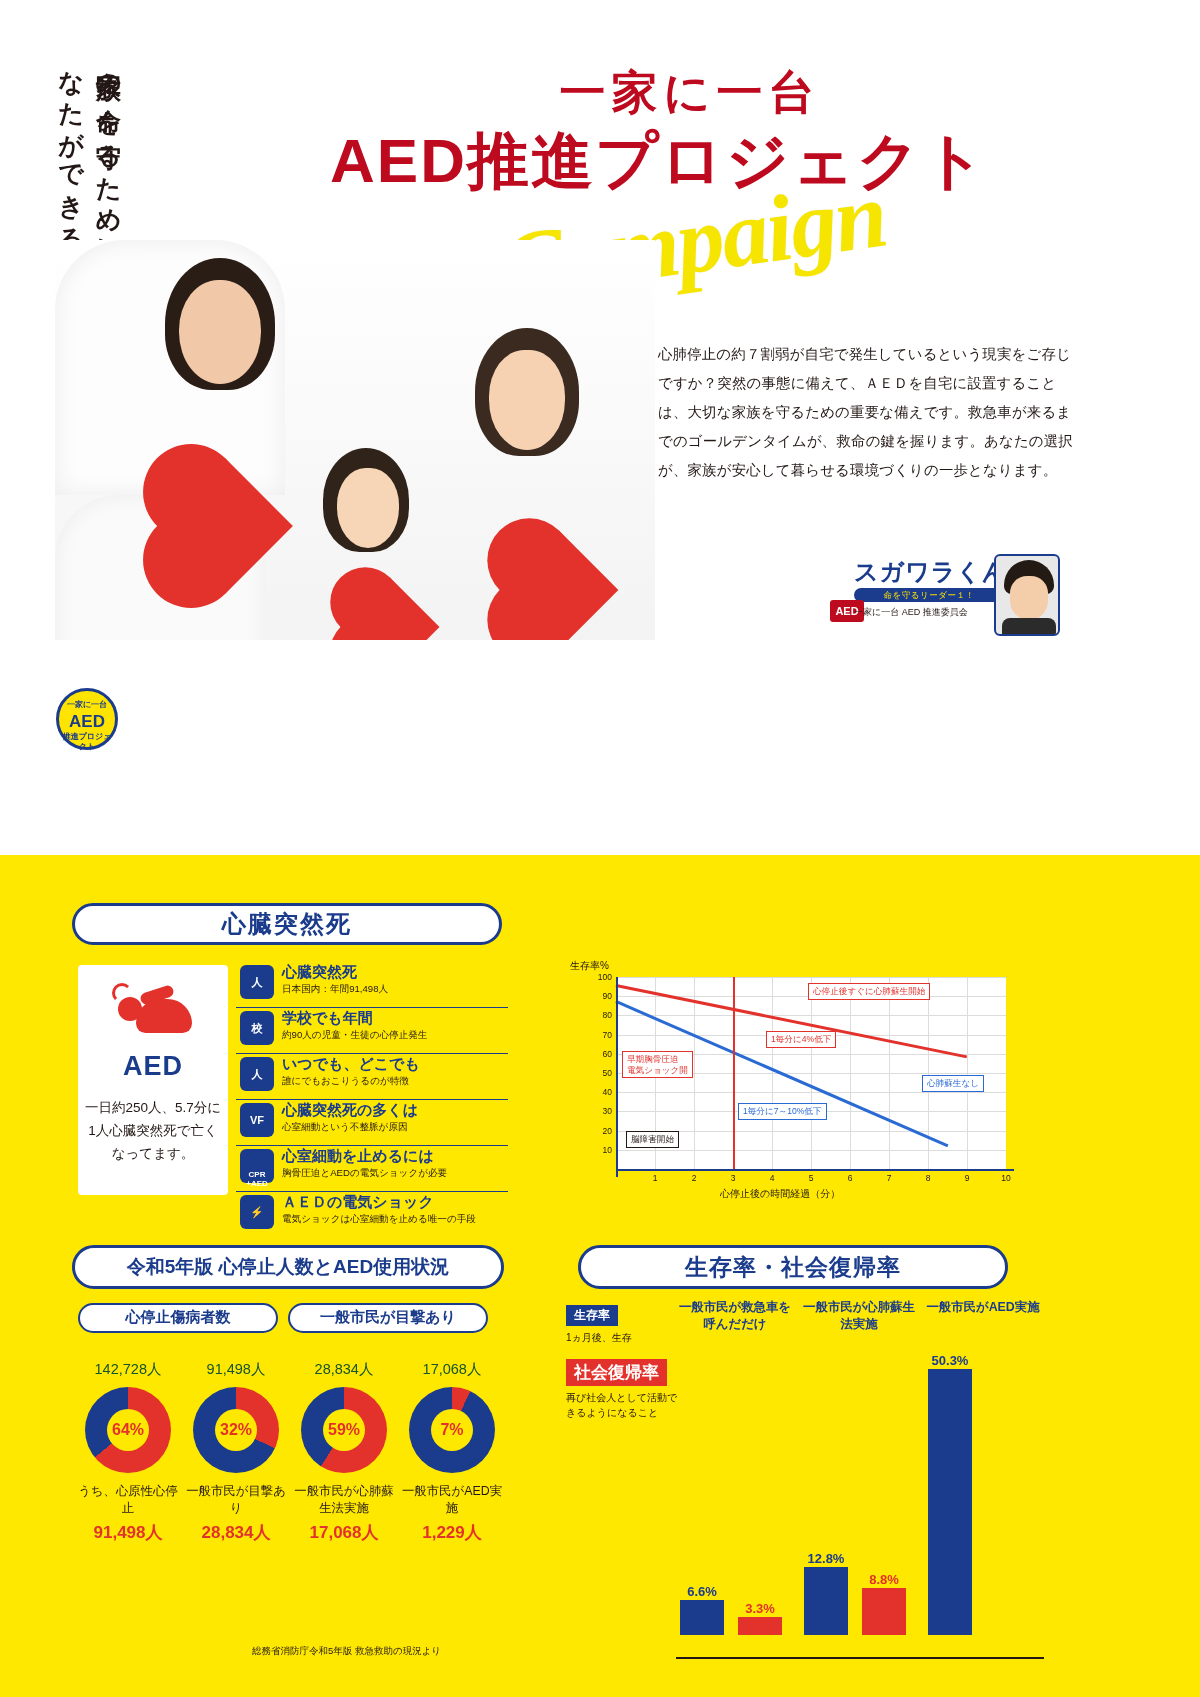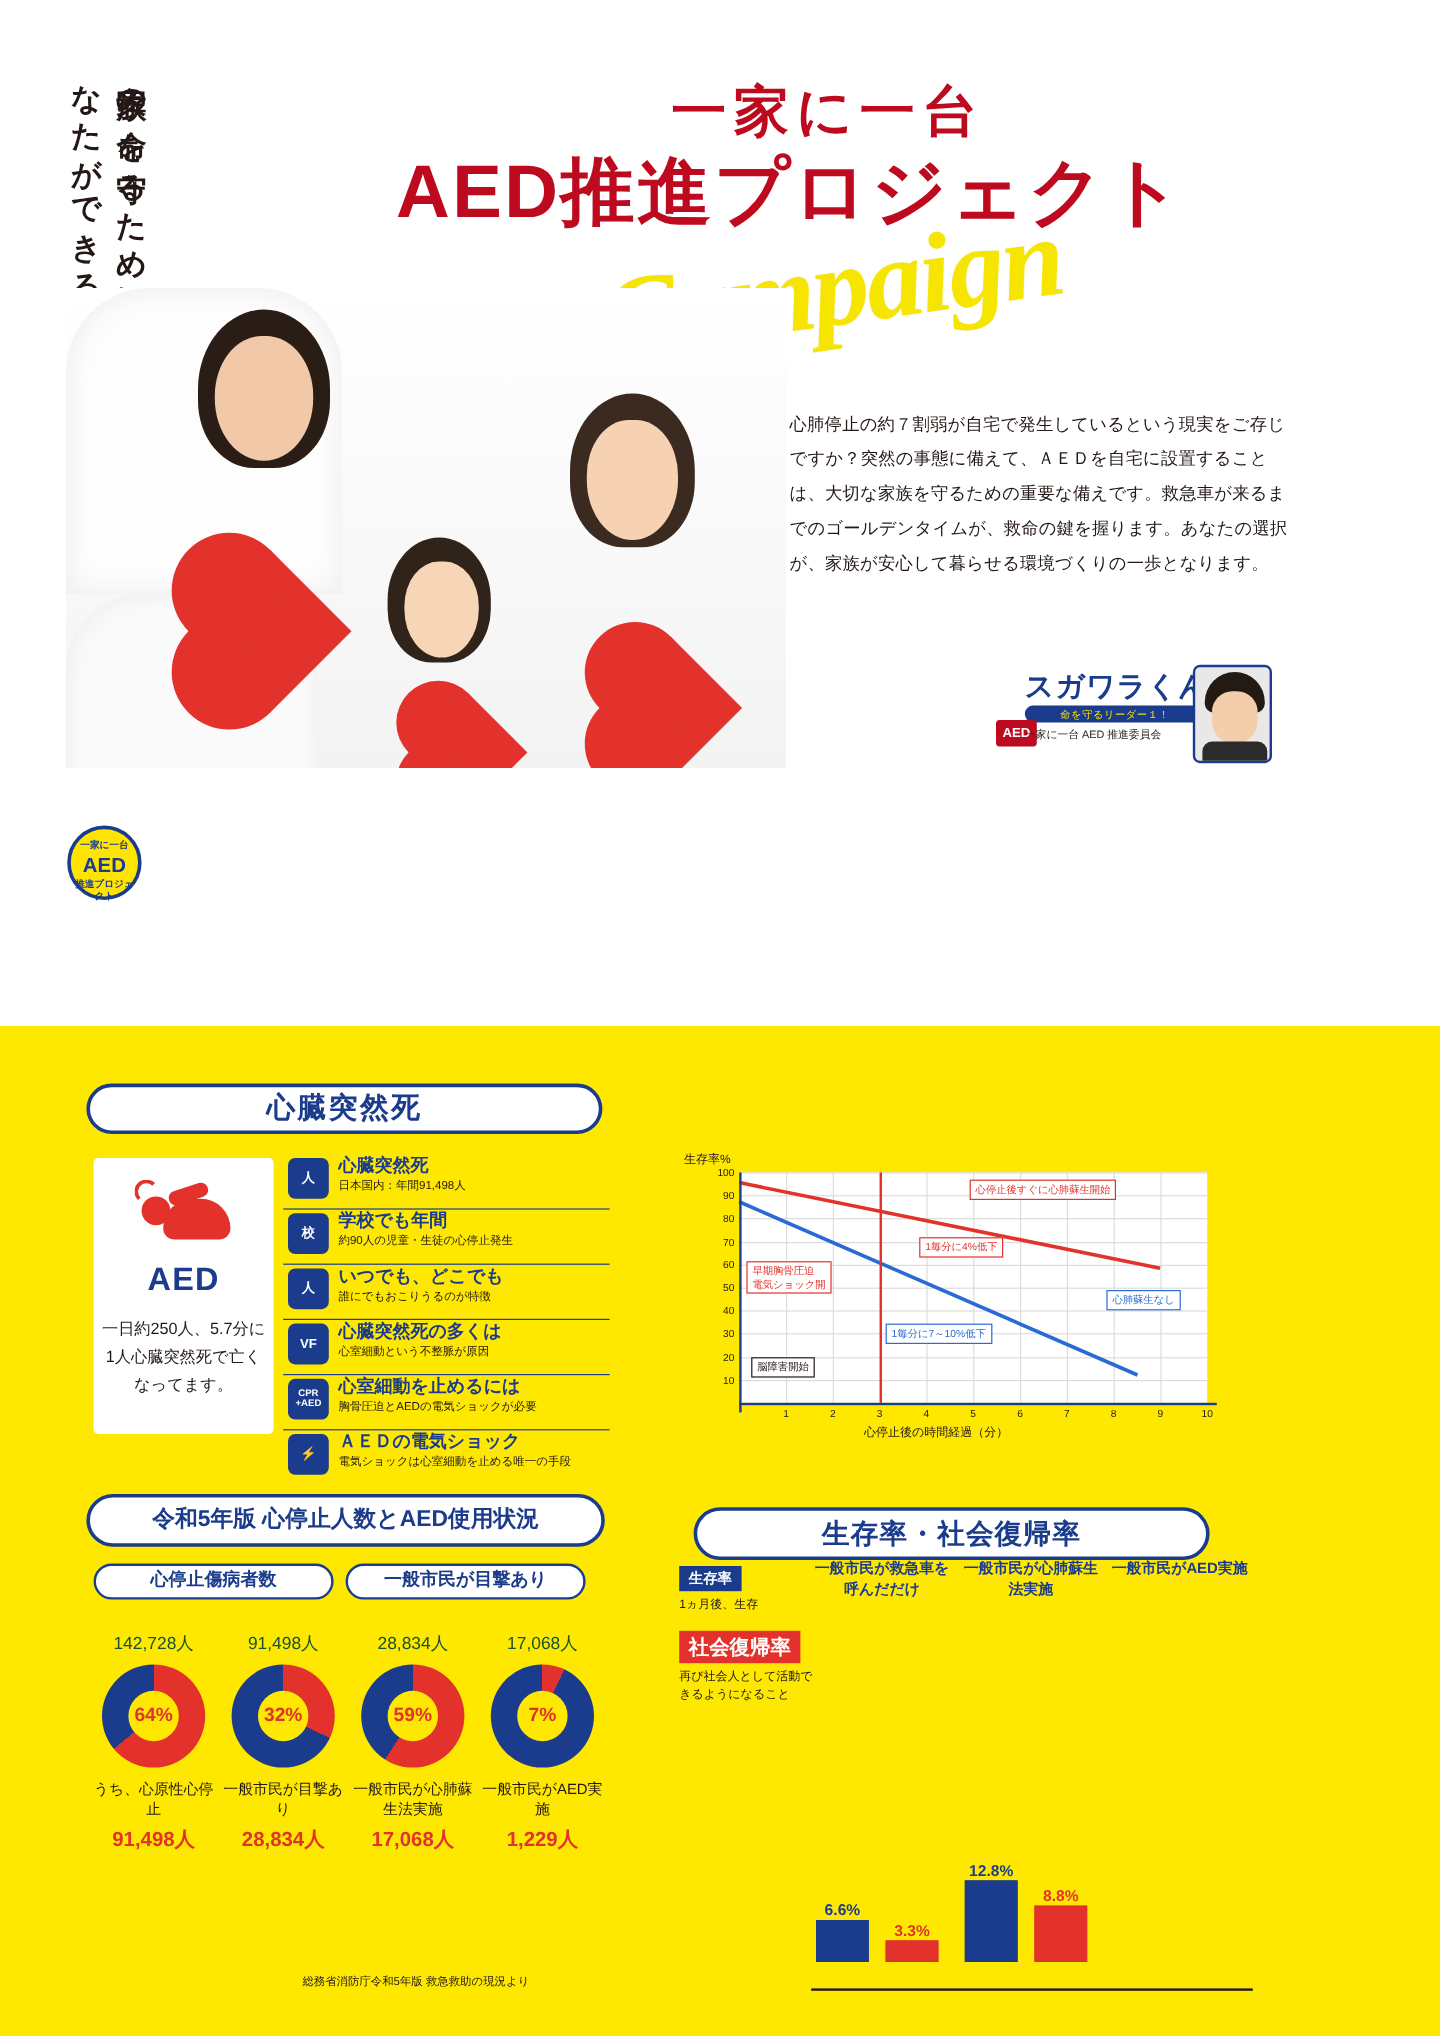--- a/index.html
+++ b/index.html
@@ -210,21 +210,21 @@
   .dpct {
     position:absolute; left:0; top:0; width:86px; height:86px;
     display:flex; align-items:center; justify-content:center;
     font-size:16px; font-weight:bold; color:#e2322b; z-index:2;
   }
   .dcap { font-size:12.4px; line-height:1.4; margin-top:10px; color:#231815; }
   .dval { font-size:17px; font-weight:bold; color:#e2322b; margin-top:3px; }
   .src { position:absolute; left:252px; top:790px; font-size:9.5px; color:#231815; }
 
   
-  .h-surv { position:absolute; left:578px; top:390px; width:430px; height:44px; font-size:23px; line-height:38px; letter-spacing:1px;margin-top:11px; }
+  .h-surv { position:absolute; left:578px; top:390px; width:430px; height:44px; font-size:23px; line-height:38px; letter-spacing:1px; }
   .legend { position:absolute; left:566px; top:450px; width:112px; }
   .lg-blue { background:#1b3c8c; color:#fff; font-size:12px; font-weight:bold; padding:2px 8px; display:inline-block; }
   .lg-red { background:#e2322b; color:#fff; font-size:17px; font-weight:bold; padding:2px 8px; display:inline-block; }
   .lg-note { font-size:10px; line-height:1.5; margin:4px 0 14px; color:#231815; }
   .bargroups { position:absolute; left:676px; top:444px; width:370px; height:360px; }
   .bgroup { position:absolute; width:118px; }
   .bg-title { font-size:12.4px; font-weight:bold; color:#1b3c8c; text-align:center; line-height:1.35; }
   .bars { position:absolute; bottom:0; left:0; width:118px; height:290px; }
   .bar { position:absolute; bottom:0; width:44px; border:1.5px solid; }
   .bar.blue { left:4px; border-color:#1b3c8c; background:#1b3c8c; }
@@ -329,21 +329,21 @@
         </div>
       </div>
       <div class="bullet">
         <div class="b-ico">VF</div>
         <div class="b-txt">
           <div class="b-t">心臓突然死の多くは</div>
           <div class="b-s">心室細動という不整脈が原因</div>
         </div>
       </div>
       <div class="bullet">
-        <div class="b-ico" style="font-size:8px;line-height:1.1;padding-top:8px">CPR +AED</div>
+        <div class="b-ico" style="font-size:8px;line-height:1.1;padding-top:22px">CPR +AED</div>
         <div class="b-txt">
           <div class="b-t">心室細動を止めるには</div>
           <div class="b-s">胸骨圧迫とAEDの電気ショックが必要</div>
         </div>
       </div>
       <div class="bullet">
         <div class="b-ico">⚡</div>
         <div class="b-txt">
           <div class="b-t">ＡＥＤの電気ショック</div>
           <div class="b-s">電気ショックは心室細動を止める唯一の手段</div>
@@ -488,18 +488,21 @@
               <span class="bl">12.8%</span>
             </div>
           <div class="bar red" style="height:47px">
               <span class="bl">8.8%</span>
             </div>
         </div>
       </div>
       <div class="bgroup" style="left:248px;top:0;height:340px">
         <div class="bg-title">一般市民がAED実施</div>
         <div class="bars" style="top:46px">
+          <div class="bar blue" style="height:266px">
+              <span class="bl">50.3%</span>
+            </div>
         </div>
       </div>
     </div>
     <div class="bar-base"></div>
   </div>
 </div>
 
 </body></html>

